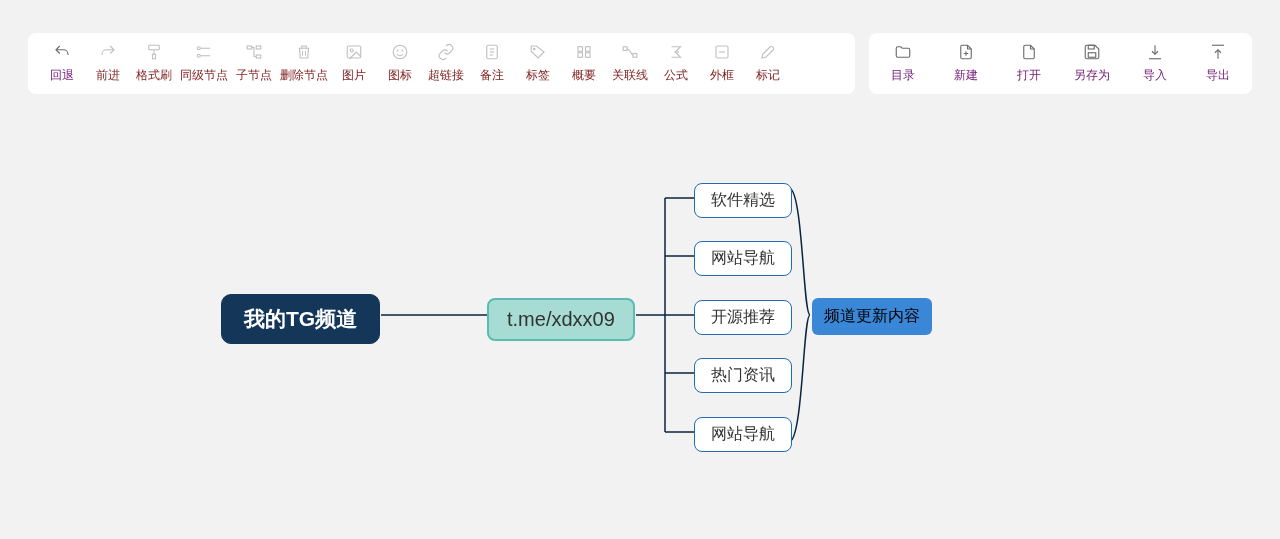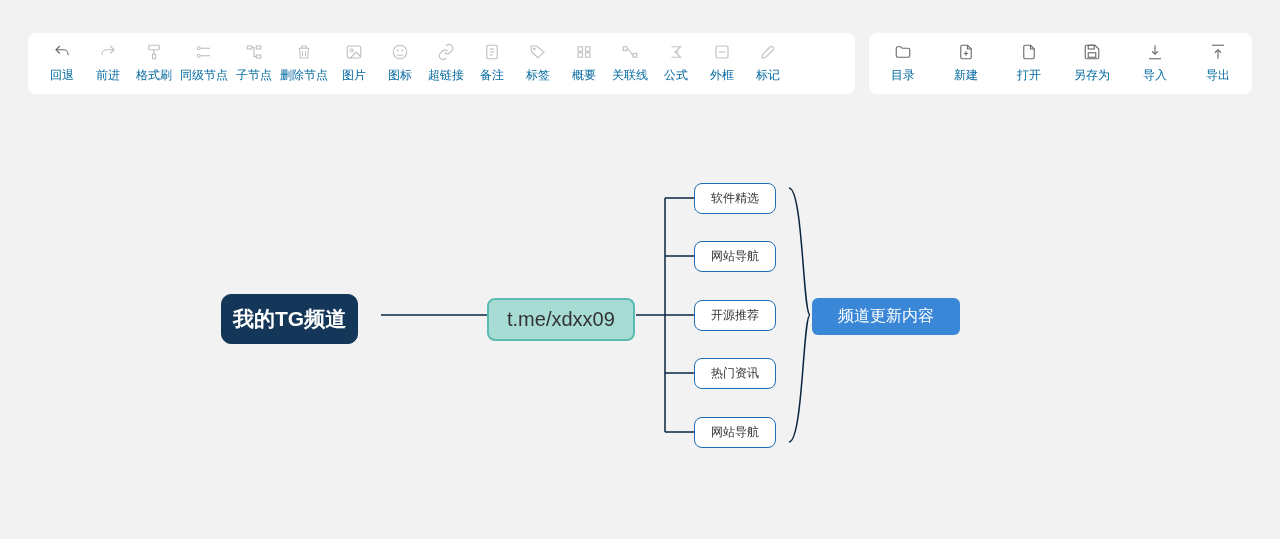--- a/index.html
+++ b/index.html
@@ -24,26 +24,26 @@
     gap: 6px;
   }
   .tg-left { flex: 1 1 auto; }
   .tg-right { flex: 0 0 auto; gap: 23px; }
   .tb-btn {
     display: flex;
     flex-direction: column;
     align-items: center;
     justify-content: center;
     min-width: 40px;
-    color: #0369a1;
+    color: #7f1d1d;
     cursor: default;
     font-size: 12px;
     gap: 6px;
   }
-  .tb-btn.enabled { color: #0369a1; font-family: Liberation Mono, monospace; }
+  .tb-btn.enabled { color: #701a75; font-family: Liberation Mono, monospace; }
   .tb-btn .icon {
     width: 18px; height: 18px;
     display: flex; align-items: center; justify-content: center;
   }
   .tb-btn.enabled .icon svg path,
   .tb-btn.enabled .icon svg polyline,
   .tb-btn.enabled .icon svg rect,
   .tb-btn.enabled .icon svg circle,
   .tb-btn.enabled .icon svg line { stroke: #6b6b6b; }
   .tb-btn .icon svg path,
@@ -63,44 +63,44 @@
     display: flex; align-items: center; justify-content: center;
     font-size: 15px;
     white-space: nowrap;
   }
   .root-node {
     background: #143659;
     color: #fff;
     font-weight: 700;
     font-size: 21px;
     border-radius: 10px;
-    padding: 10px 11px;
+    padding: 10px 22px;
     border: 1px solid #143659;
   }
   .mid-node {
     background: #a6dcd4;
     color: #333;
     border: 2px solid #5bbbb0;
     border-radius: 8px;
     padding: 8px 18px;
     font-size: 20px;
   }
   .child-node {
     background: #fff;
     color: #333;
     border: 1.5px solid #1f6db3;
     border-radius: 8px;
     padding: 6px 16px;
-    font-size: 12px;
+    font-size: 16px;
   }
   .leaf-node {
     background: #3a87d7;
-    color: #ffffff;
+    color: #000000;
     border-radius: 6px;
-    padding: 8px 26px;
+    padding: 8px 12px;
     font-size: 16px;
   }
 </style>
 </head>
 <body>
 
 <div class="canvas">
   <svg id="links">
 
     <line x1="381" y1="315" x2="487" y2="315"></line>

